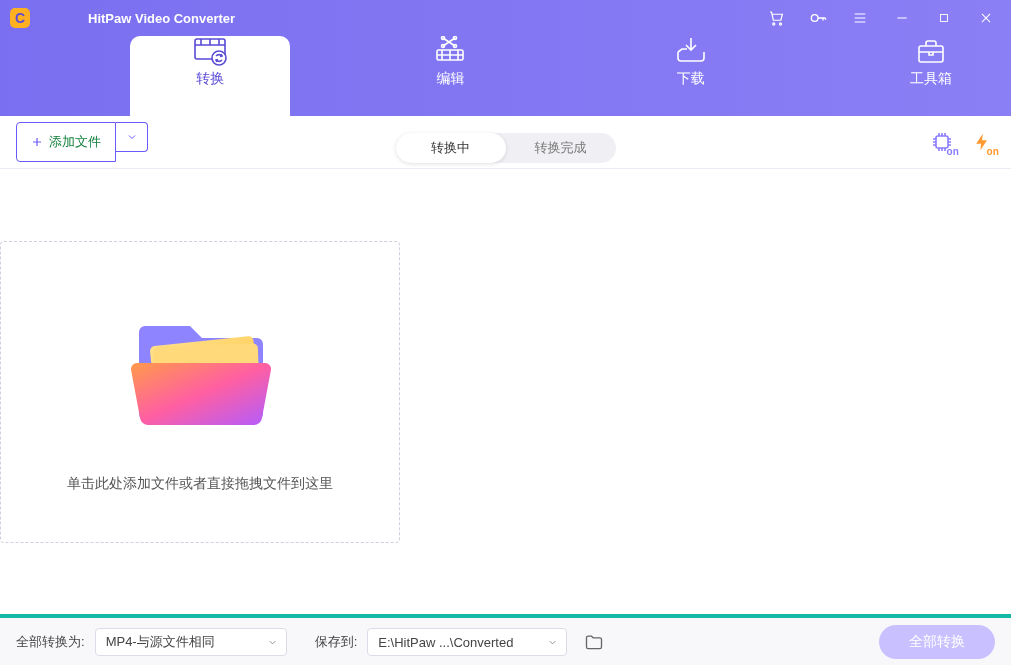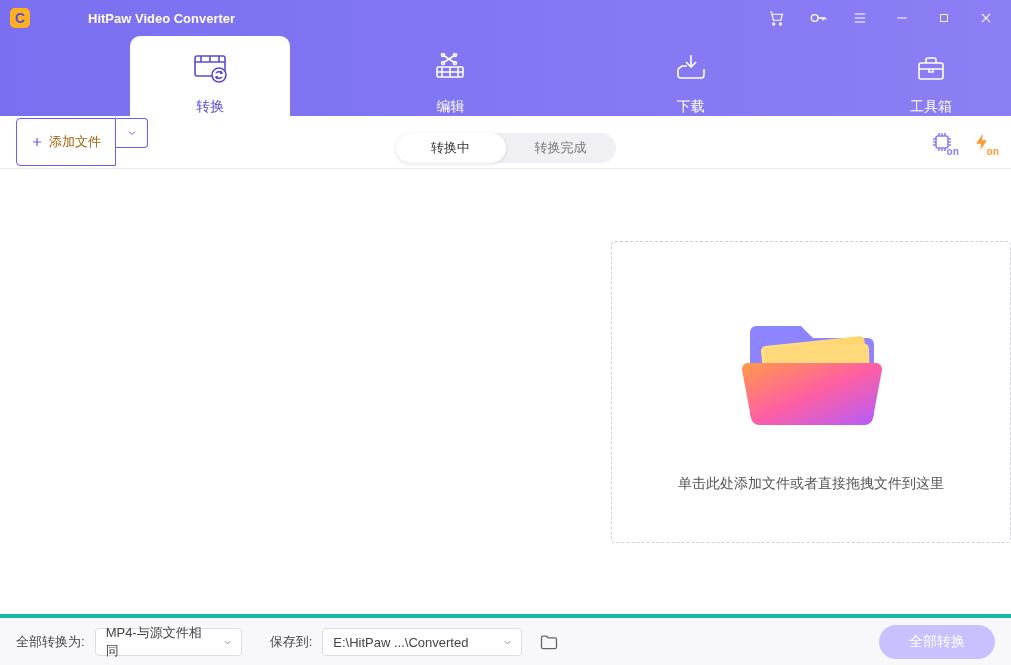--- a/index.html
+++ b/index.html
@@ -30,40 +30,40 @@
   
   .navtabs {
     height: 80px;
     background: linear-gradient(to right, #7a6ff0, #8b7ff5);
     display: flex; align-items: stretch;
     padding-left: 130px;
     gap: 80px;
   }
   .navtab {
     width: 166px;
-    display: flex; flex-direction: column; align-items: center; justify-content: flex-end;
-    gap: 15px;
+    display: flex; flex-direction: column; align-items: center; justify-content: flex-start;
+    gap: 4px;
     color: #fff; cursor: pointer;
     font-size: 14px;
   }
   .navtab.active {
     background: #fff; color: #5a4bd6;
     border-radius: 10px 10px 0 0;
   }
   .navtab .icon { height: 30px; display:flex; align-items:center; }
   .navtab svg { stroke: currentColor; fill: none; }
 
   
   .toolbar {
     height: 52px; display: flex; align-items: center; padding: 0 16px;
     position: relative;
   }
   .addbtn-group { display: flex; }
   .addbtn {
-    height: 48px; border: 1px solid #6a5af9; color: #a16207; background:#fff;
+    height: 40px; border: 1px solid #6a5af9; color: #15803d; background:#fff;
     border-radius: 4px 0 0 4px; display: flex; align-items: center;
     padding: 0 14px; font-size: 13px; cursor: pointer; gap:6px;
   }
   .addbtn-drop {
     height: 30px; width: 32px; border: 1px solid #6a5af9; border-left: none;
     color: #6a5af9; background:#fff; border-radius: 0 4px 4px 0;
     display: flex; align-items: center; justify-content: center; cursor: pointer;
   }
   .segmented {
     position: absolute; left: 50%; transform: translateX(-50%);
@@ -86,21 +86,21 @@
   .toolbar-right .stroke-purple { stroke:#8a7cff; }
   .toolbar-right .stroke-orange { stroke:#ff9930; fill:#ff9930; }
   .on-label { position:absolute; bottom:-2px; right:-4px; font-size:10px; font-weight:700; letter-spacing:.2px; }
   .on-purple { color:#8a7cff; }
   .on-orange { color:#ff9930; }
 
   .divider { height:1px; background:#eceaf5; margin: 0 0 0 0; }
 
   
   .canvas {
-    height: 445px; display:flex; align-items:center; justify-content:flex-end;
+    height: 445px; display:flex; align-items:center; justify-content:flex-start;
   }
   .droparea {
     width: 400px; height: 302px;
     border: 1.5px dashed #cfcfe0; border-radius: 4px;
     display:flex; flex-direction:column; align-items:center; justify-content:center;
     gap: 30px; cursor:pointer;
   }
   .drop-hint { font-size: 14px; color:#555; }
 
   
@@ -276,21 +276,21 @@
         <rect x="40" y="54" width="104" height="72" rx="5" fill="#ffd97a" transform="rotate(-2 92 90)"></rect>
         <path d="M22 72 h128 a6 6 0 0 1 5.9 7.2 l-9 48 a8 8 0 0 1 -7.9 6.8 H33 a8 8 0 0 1 -7.9 -6.8 l-9 -48 A6 6 0 0 1 22 72 z" fill="url(#gfront)"></path>
       </svg>
     </span>
     <div class="drop-hint">单击此处添加文件或者直接拖拽文件到这里</div>
   </div>
 </div>
 
 <div class="bottombar">
   <span>全部转换为:</span>
-  <div class="select" style="width:147px">
+  <div class="select" style="width:192px">
     <span>MP4-与源文件相同</span>
     <svg class="caret" width="11" height="11" viewBox="0 0 24 24" stroke="#888" stroke-width="2" fill="none">
         <path d="M6 9l6 6 6-6"></path>
       </svg>
   </div>
 
   <span style="margin-left:18px">保存到:</span>
   <div class="select" style="width:200px">
     <span>E:\HitPaw ...\Converted</span>
     <svg class="caret" width="11" height="11" viewBox="0 0 24 24" stroke="#888" stroke-width="2" fill="none">

